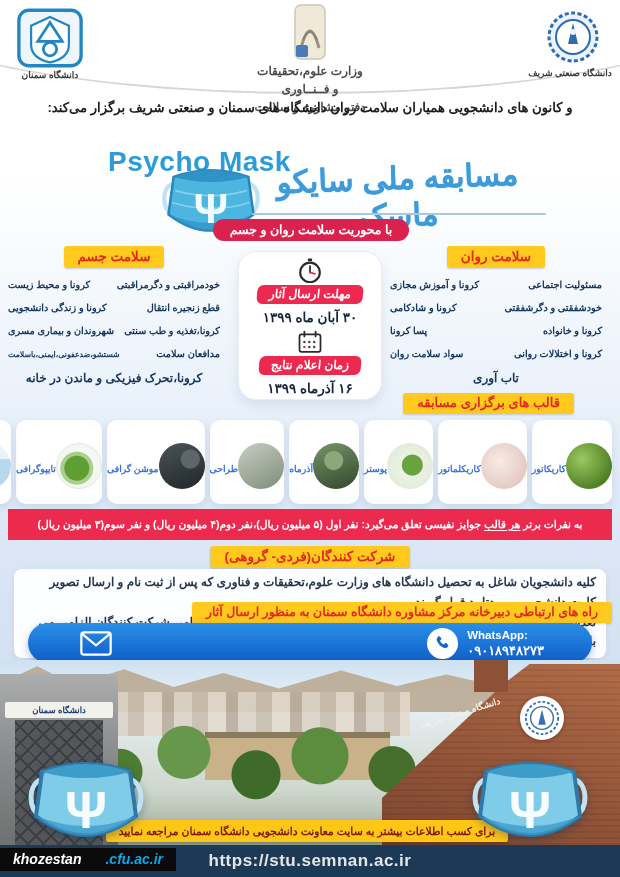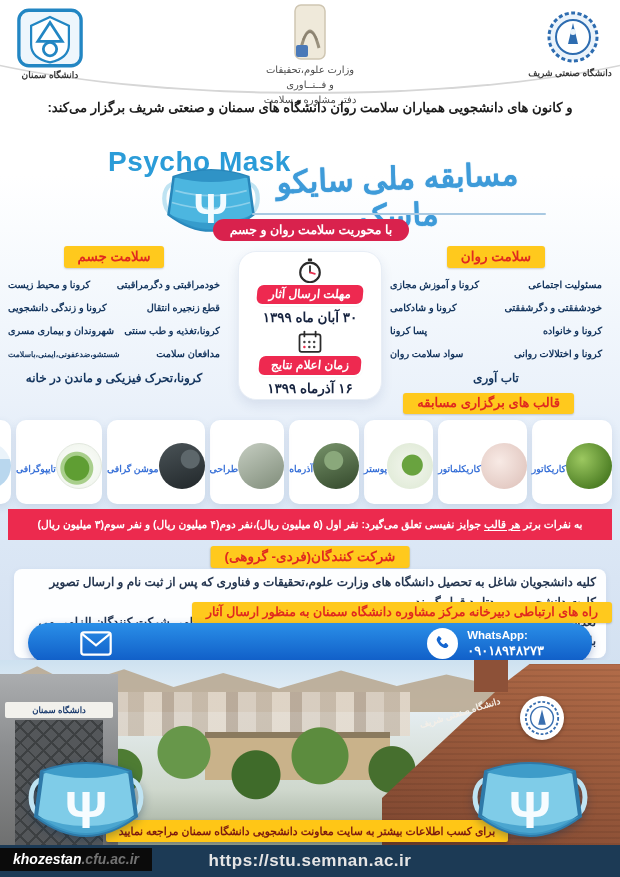--- a/index.html
+++ b/index.html
@@ -7,21 +7,21 @@
   .poster{ position:relative; width:620px; height:877px; margin:0 auto; overflow:hidden;
     background:linear-gradient(180deg,#ffffff 0%,#ffffff 20%,#f5f9fd 32%,#eaf1fa 46%,#ddе9f6 58%,#d9e5f4 66%,#d3e1f1 76%);
     background:linear-gradient(180deg,#ffffff 0%,#ffffff 20%,#f5f9fd 32%,#eaf1fa 46%,#dde9f6 58%,#d9e5f4 66%,#d3e1f1 76%); }
   .rtl{ direction:rtl; }
   .abs{ position:absolute; }
 
   
   .arc{ position:absolute; left:-130px; top:-98px; width:880px; height:192px;
         border-bottom:2px solid #d6d6d6; border-radius:50%; }
   .logo-caption{ font-size:9px; font-weight:bold; color:#3a3a3a; text-align:center; }
-  .ministry-caption{ font-size:10px; font-weight:normal; color:#4c4c4c; text-align:center; line-height:1.5; }
+  .ministry-caption{ font-size:12px; font-weight:bold; color:#4c4c4c; text-align:center; line-height:1.5; }
 
   
   .intro{ left:18px; top:96px; width:584px; text-align:center; font-size:13.2px; font-weight:bold;
           color:#1c1c1c; line-height:1.75; }
 
   
   .psycho-en{ left:108px; top:146px; font-size:28px; font-weight:bold; color:#2b9cd8; letter-spacing:.5px; }
   .calligraphy{ left:248px; top:160px; width:300px; text-align:center; font-size:31px; font-weight:bold;
                 color:#3e9bd9; transform:rotate(-2deg); text-shadow:0 0 1px #3e9bd9; }
   .cal-line{ left:252px; top:213px; width:294px; height:2px; background:#a9c9e2; border-radius:2px; }
@@ -134,21 +134,21 @@
   .info-strip{ position:absolute; left:106px; top:160px; width:402px; height:22px; z-index:5;
       background:#ffc616; color:#7d1b10; font-size:10.8px; font-weight:bold; text-align:center;
       line-height:22px; border-radius:2px; box-shadow:0 2px 4px rgba(0,0,0,.25); direction:rtl; white-space:nowrap; }
 
   
   .footer{ left:0; top:845px; width:620px; height:32px; background:#1c3a55; }
   .url{ text-align:center; color:#e5e5e5; font-size:17px; font-weight:bold; line-height:32px;
         letter-spacing:.5px; direction:ltr; }
   .watermark{ position:absolute; left:0; top:3px; background:#0b0b0b; padding:3px 13px 4px;
         font-size:14px; font-weight:bold; font-style:italic; }
-  .wm-name{ color:#fff; } .wm-domain{ color:#737373; }
+  .wm-name{ color:#fff; } .wm-domain{ color:#0ea5e9;padding-left:24px; }
 </style>
 </head>
 <body>
 
 <div class="poster">
 
   <div class="arc"></div>
 
   <div class="abs" style="left:16px;top:8px;width:68px;">
     <svg viewBox="0 0 60 54" width="68" height="60">

